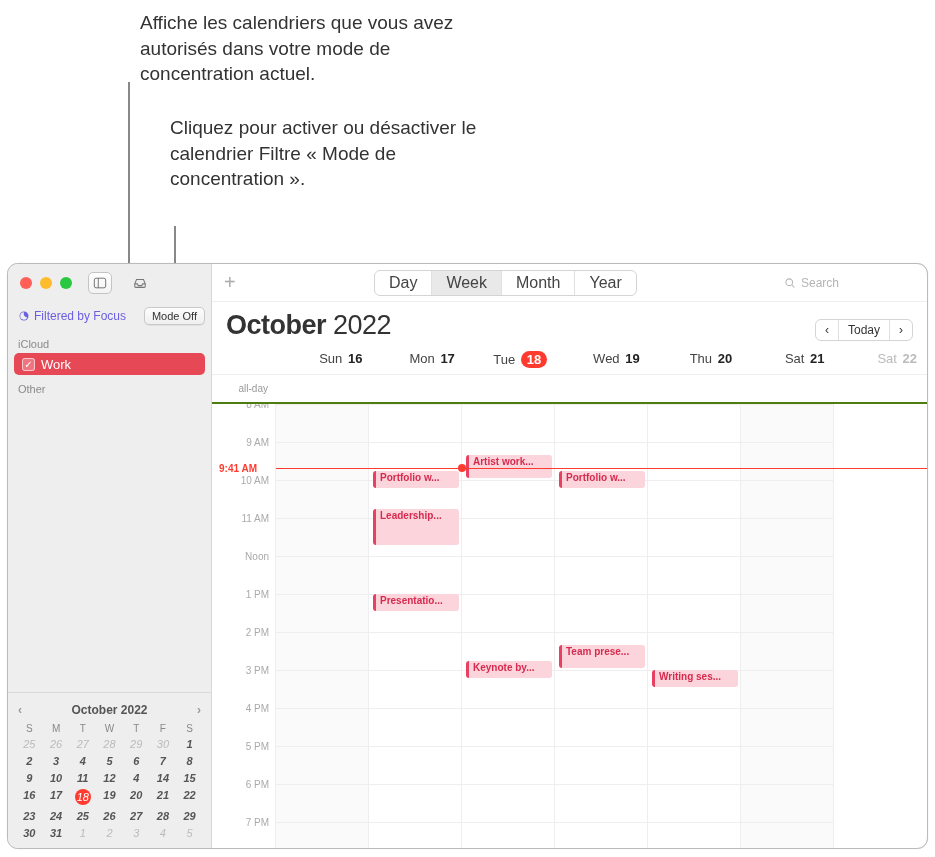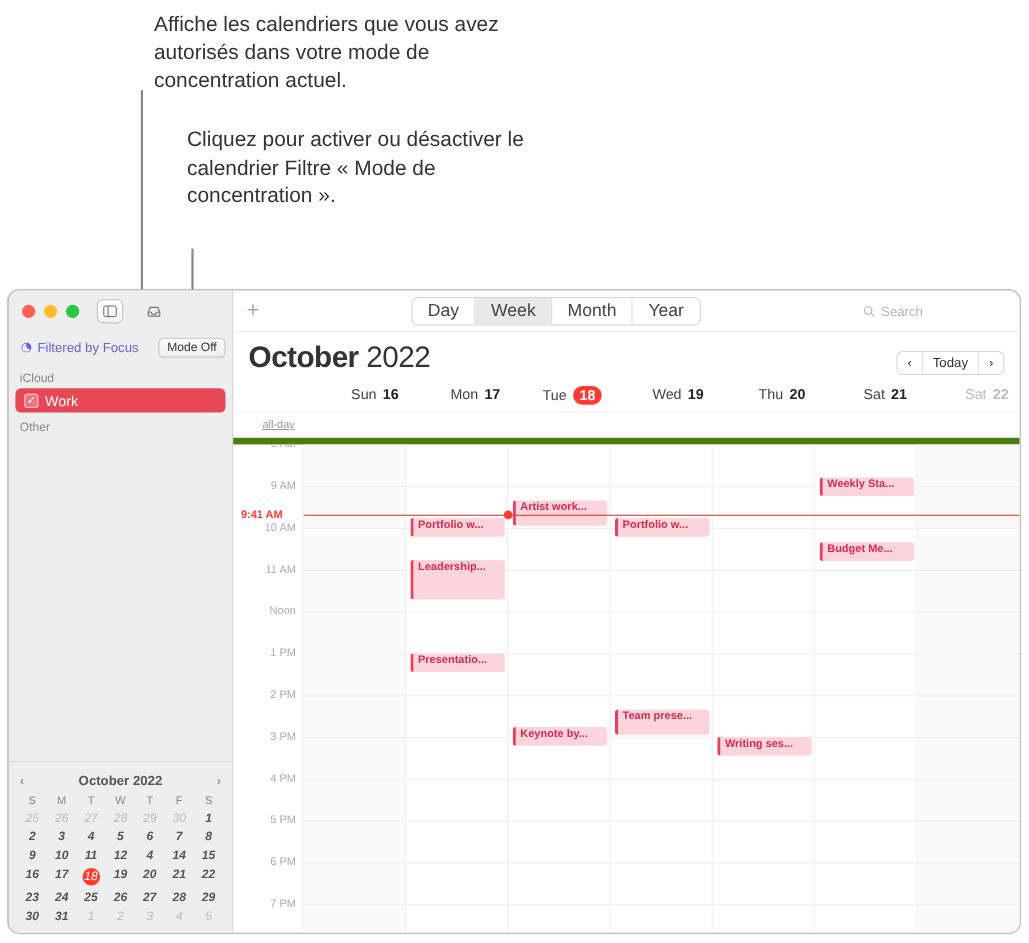--- a/index.html
+++ b/index.html
@@ -189,23 +189,23 @@
   .day-headers .dh.today .badge{
     background:#ff3b30; color:#fff; border-radius:9px; padding:1px 6px;
     font-weight:600; display:inline-block; margin-left:2px;
   }
   .day-headers .dh.dim { color:#bbb; }
   .day-headers .dh.dim .dh-name,
   .day-headers .dh.dim .dh-num { color:#bbb; }
 
   .allday-row {
     display:grid; grid-template-columns: 64px repeat(7,1fr);
-    border-top:1px solid #eee; border-bottom:6px solid #4d7c0f;
+    border-top:1px solid #eee; border-bottom:2px solid #4d7c0f;
     font-size:10px; color:#999;
-    height:30px; align-items:center;text-decoration:underline;
+    height:30px; align-items:center;
   }
   .allday-row .lbl{ text-align:right; padding-right:8px;}
 
   .grid-scroll {
     position:relative; flex:1; overflow:hidden;
     display:grid; grid-template-columns: 64px repeat(7,1fr);
   }
   .time-col { position:relative; border-right:1px solid #eee;}
   .time-label {
     position:absolute; right:6px; font-size:10px; color:#aaa;
@@ -482,36 +482,20 @@
           <div class="h-line" style="top: 152px;"></div>
           <div class="h-line" style="top: 190px;"></div>
           <div class="h-line" style="top: 228px;"></div>
           <div class="h-line" style="top: 266px;"></div>
           <div class="h-line" style="top: 304px;"></div>
           <div class="h-line" style="top: 342px;"></div>
           <div class="h-line" style="top: 380px;"></div>
           <div class="h-line" style="top: 418px;"></div>
           <div class="event" style="top: 266px; height: 17px;">Writing ses...</div>
         </div>
-        <div class="day-col">
-          <div class="h-line" style="top: 0px;"></div>
-          <div class="h-line" style="top: 38px;"></div>
-          <div class="h-line" style="top: 76px;"></div>
-          <div class="h-line" style="top: 114px;"></div>
-          <div class="h-line" style="top: 152px;"></div>
-          <div class="h-line" style="top: 190px;"></div>
-          <div class="h-line" style="top: 228px;"></div>
-          <div class="h-line" style="top: 266px;"></div>
-          <div class="h-line" style="top: 304px;"></div>
-          <div class="h-line" style="top: 342px;"></div>
-          <div class="h-line" style="top: 380px;"></div>
-          <div class="h-line" style="top: 418px;"></div>
-          <div class="event" style="top: 30.4px; height: 17px;">Weekly Sta...</div>
-          <div class="event" style="top: 88.54px; height: 17px;">Budget Me...</div>
-        </div>
         <div class="day-col weekend">
           <div class="h-line" style="top: 0px;"></div>
           <div class="h-line" style="top: 38px;"></div>
           <div class="h-line" style="top: 76px;"></div>
           <div class="h-line" style="top: 114px;"></div>
           <div class="h-line" style="top: 152px;"></div>
           <div class="h-line" style="top: 190px;"></div>
           <div class="h-line" style="top: 228px;"></div>
           <div class="h-line" style="top: 266px;"></div>
           <div class="h-line" style="top: 304px;"></div>

